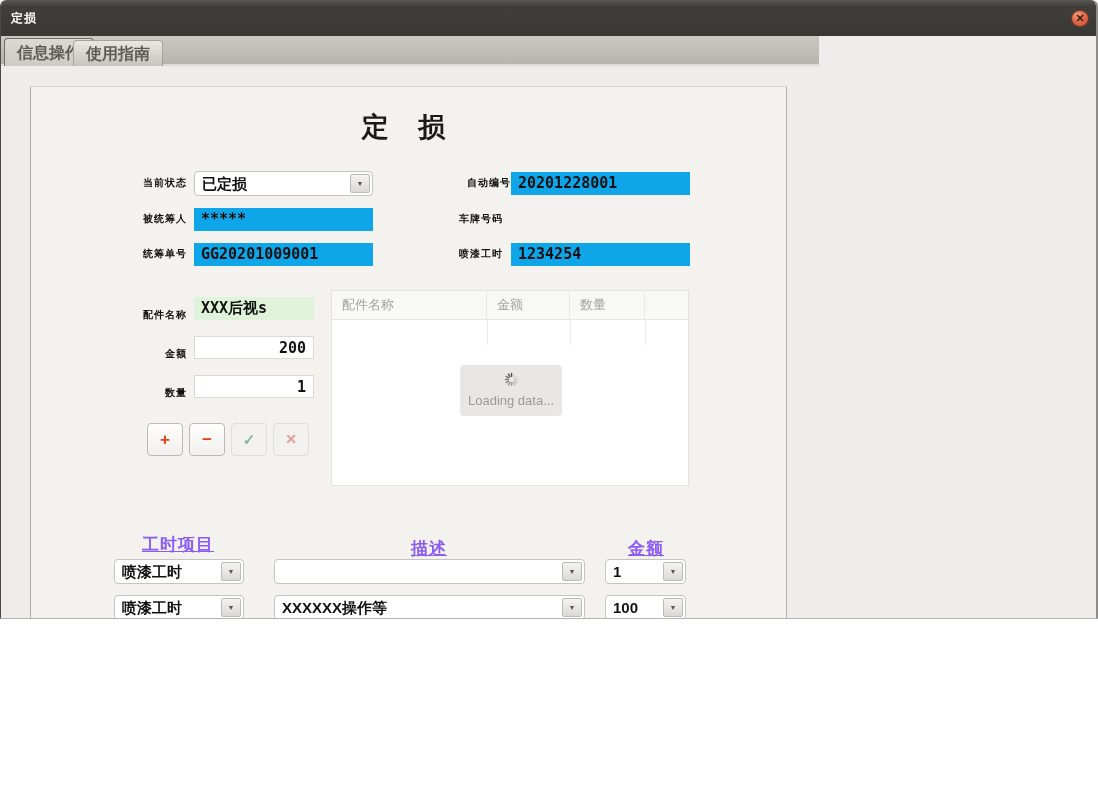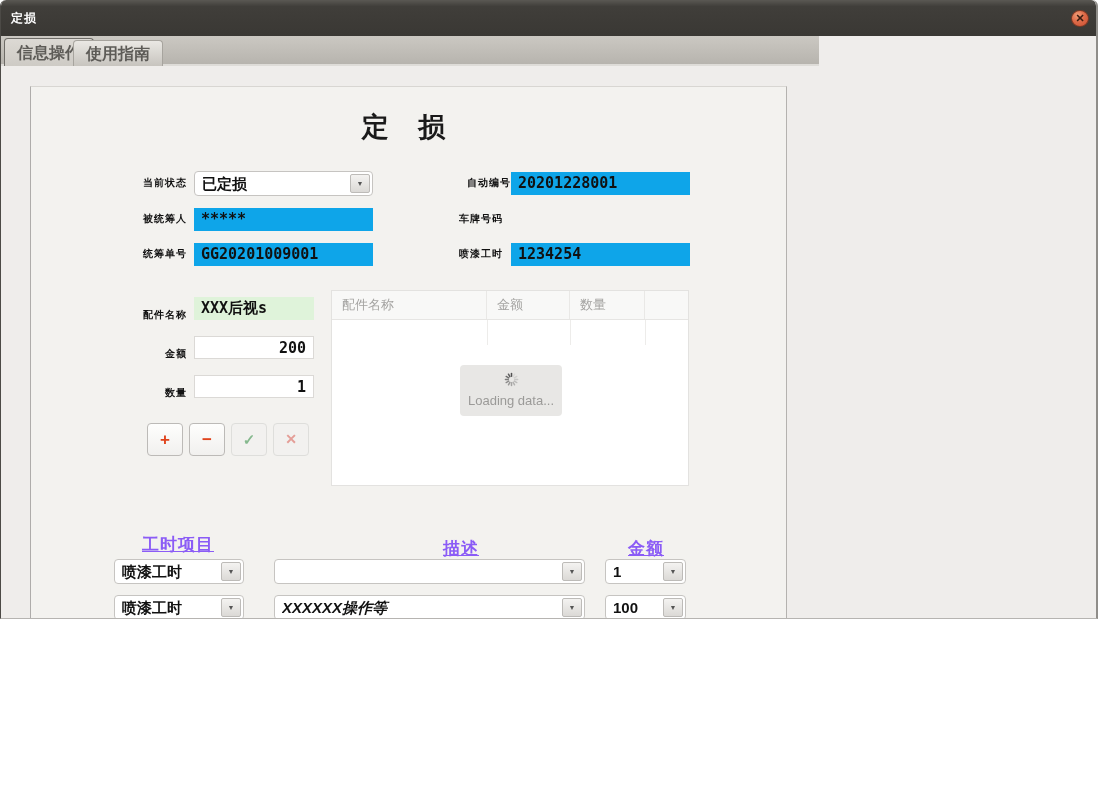--- a/index.html
+++ b/index.html
@@ -215,21 +215,21 @@
               <line x1="3" y1="16" x2="9" y2="16" opacity="0.68"></line>
               <line x1="4.7" y1="9.5" x2="9.9" y2="12.5" opacity="0.78"></line>
               <line x1="9.5" y1="4.7" x2="12.5" y2="9.9" opacity="0.88"></line>
             </g>
           </svg>
           <div class="loading-text">Loading data...</div>
         </div>
       </div>
 
       <div class="sec-lbl" style="left:97px; top:446px; width:100px;">工时项目</div>
-      <div class="sec-lbl" style="left:348px; top:450px; width:100px;text-align:right;">描述</div>
+      <div class="sec-lbl" style="left:348px; top:450px; width:100px;">描述</div>
       <div class="sec-lbl" style="left:565px; top:450px; width:100px;">金额</div>
 
       <div class="combo" style="left:83px; top:472px; width:130px;">
         <span class="combo-text">喷漆工时</span>
         <span class="combo-btn">
             <span class="combo-arrow">▼</span>
           </span>
       </div>
       <div class="combo" style="left:243px; top:472px; width:311px;">
         <span class="combo-text"></span>
@@ -243,21 +243,21 @@
             <span class="combo-arrow">▼</span>
           </span>
       </div>
 
       <div class="combo" style="left:83px; top:508px; width:130px;">
         <span class="combo-text">喷漆工时</span>
         <span class="combo-btn">
             <span class="combo-arrow">▼</span>
           </span>
       </div>
-      <div class="combo" style="left:243px; top:508px; width:311px;font-style:italic;">
+      <div class="combo" style="left:243px; top:508px; width:311px;">
         <span class="combo-text">XXXXXX操作等</span>
         <span class="combo-btn">
             <span class="combo-arrow">▼</span>
           </span>
       </div>
       <div class="combo" style="left:574px; top:508px; width:81px;">
         <span class="combo-text">100</span>
         <span class="combo-btn">
             <span class="combo-arrow">▼</span>
           </span>

